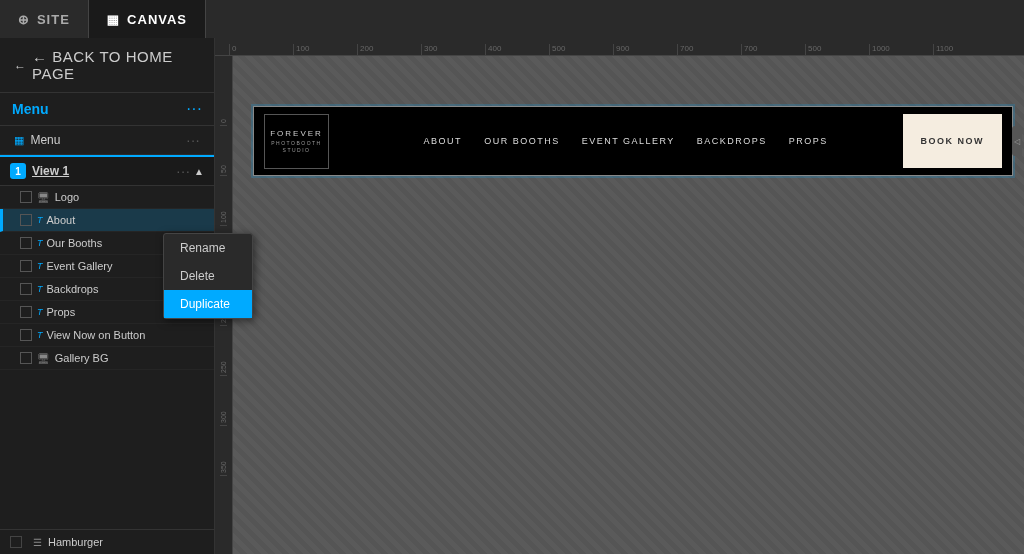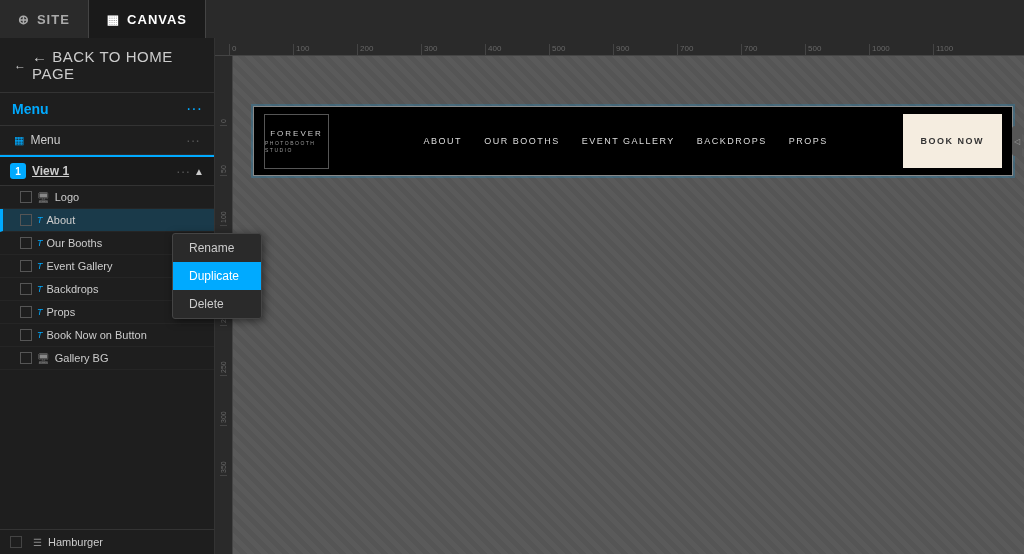--- a/index.html
+++ b/index.html
@@ -185,21 +185,20 @@
     .context-menu {
       position: absolute;
       left: 160px;
       top: 24px;
       background: #2a2a2a;
       border: 1px solid #444;
       border-radius: 3px;
       z-index: 100;
       min-width: 90px;
       box-shadow: 2px 2px 8px rgba(0,0,0,0.5);
-      margin-left: 9px;
     }
     .context-item {
       padding: 7px 16px;
       font-size: 12px;
       color: #ccc;
       cursor: pointer;
     }
     .context-item.active-ctx {
       background: #00aaff;
       color: #fff;
@@ -333,20 +332,21 @@
       display: flex;
       flex-direction: column;
       align-items: center;
       justify-content: center;
       color: #ccc;
       font-size: 6px;
       letter-spacing: 1px;
       margin-right: 20px;
       flex-shrink: 0;
       line-height: 1.4;
+      text-align: center;
       text-transform: uppercase;
     }
     .logo-box .logo-main {
       font-size: 8px;
       letter-spacing: 2px;
     }
     .logo-box .logo-sub {
       font-size: 5px;
       letter-spacing: 1.5px;
       color: #999;
@@ -450,22 +450,22 @@
         <span class="layer-name">Logo</span>
       </div>
 
       <div class="layer-item selected highlighted" style="position:relative; padding-left:17px;">
         <span class="layer-check"></span>
         <span class="layer-type">T</span>
         <span class="layer-name">About</span>
 
         <div class="context-menu">
           <div class="context-item">Rename</div>
+          <div class="context-item">Delete</div>
           <div class="context-item active-ctx">Duplicate</div>
-          <div class="context-item">Delete</div>
         </div>
       </div>
 
       <div class="layer-item">
         <span class="layer-check"></span>
         <span class="layer-type">T</span>
         <span class="layer-name">Our Booths</span>
       </div>
 
       <div class="layer-item">
@@ -482,21 +482,21 @@
 
       <div class="layer-item">
         <span class="layer-check"></span>
         <span class="layer-type">T</span>
         <span class="layer-name">Props</span>
       </div>
 
       <div class="layer-item">
         <span class="layer-check"></span>
         <span class="layer-type">T</span>
-        <span class="layer-name">Book Now on Button</span>
+        <span class="layer-name">View Now on Button</span>
       </div>
 
       <div class="layer-item">
         <span class="layer-check"></span>
         <span class="layer-icon">🖥</span>
         <span class="layer-name">Gallery BG</span>
       </div>
 
     </div>
 

